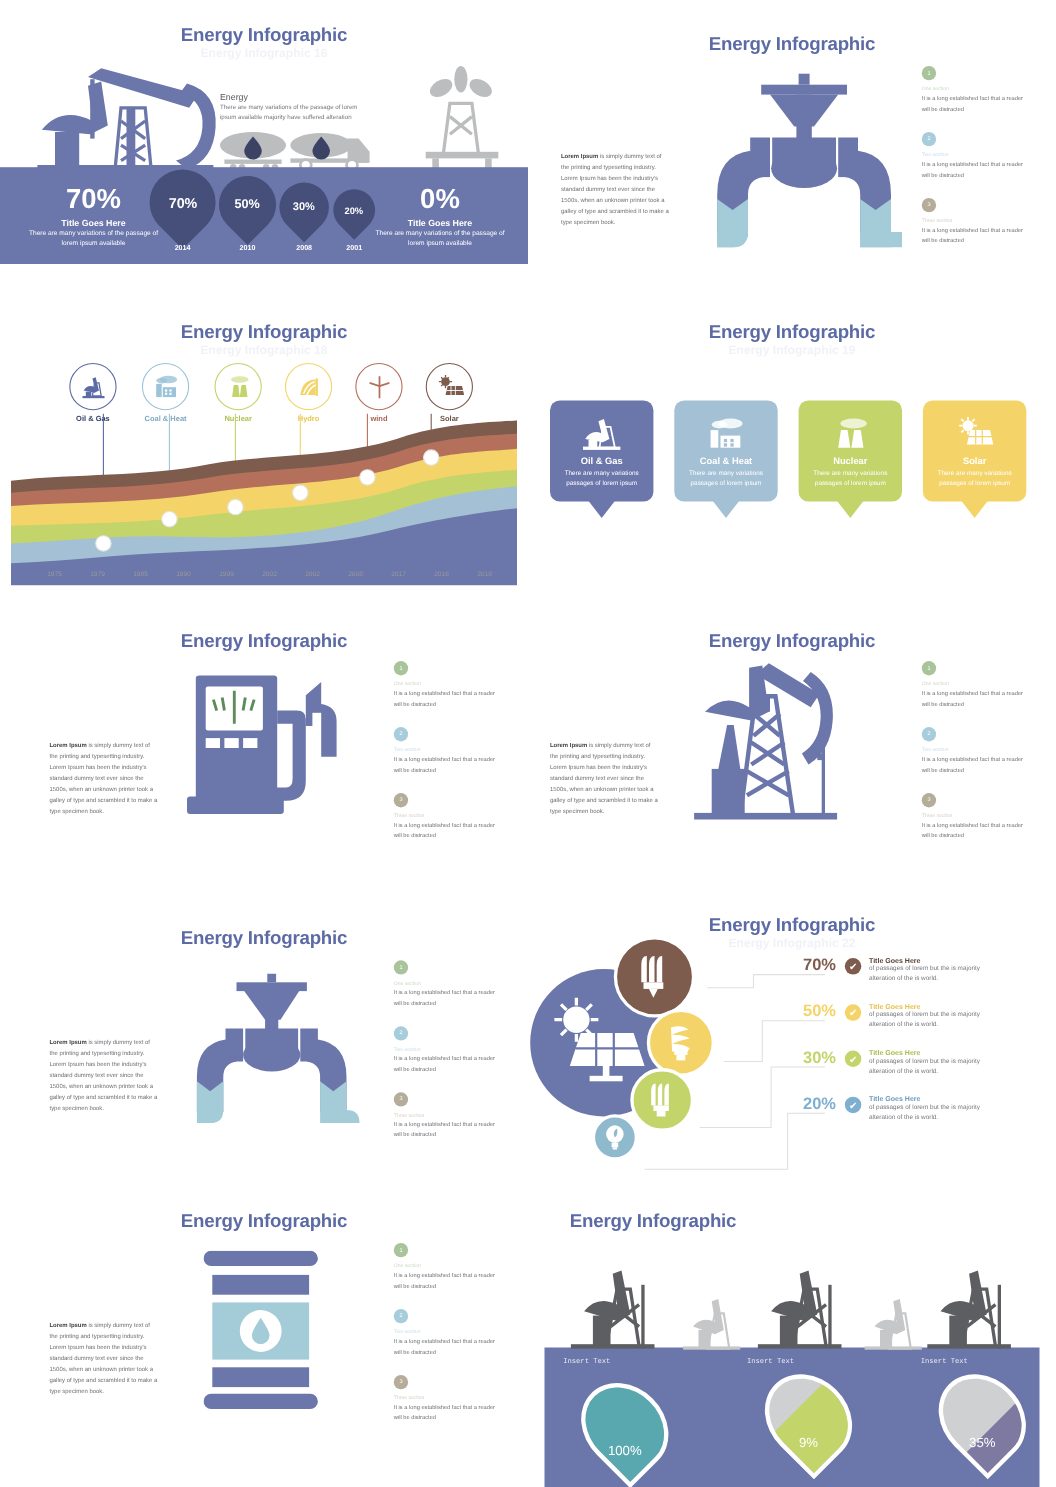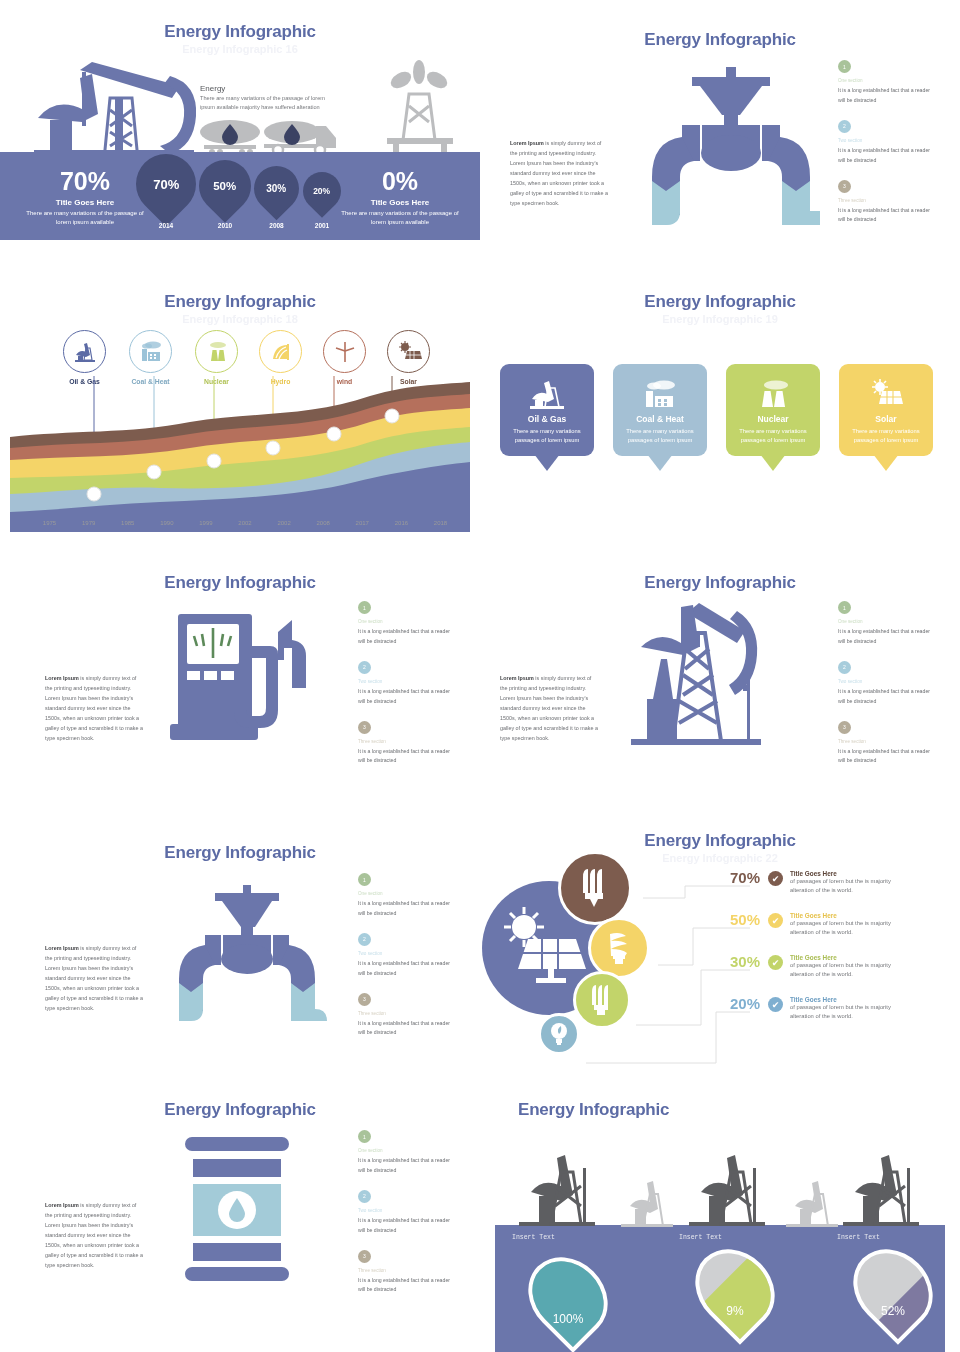--- a/index.html
+++ b/index.html
@@ -769,15 +769,15 @@
     </div>
     <div class="gv">9%</div>
   </div>
 
   <div class="gauge" style="left:377px;top:166px">
     <div class="shell">
       <div class="inner">
         <div class="fill" id="f2" style="background:#7e79a0;height:35%"></div>
       </div>
     </div>
-    <div class="gv">52%</div>
+    <div class="gv">35%</div>
   </div>
 </div>
 
 </body></html>

